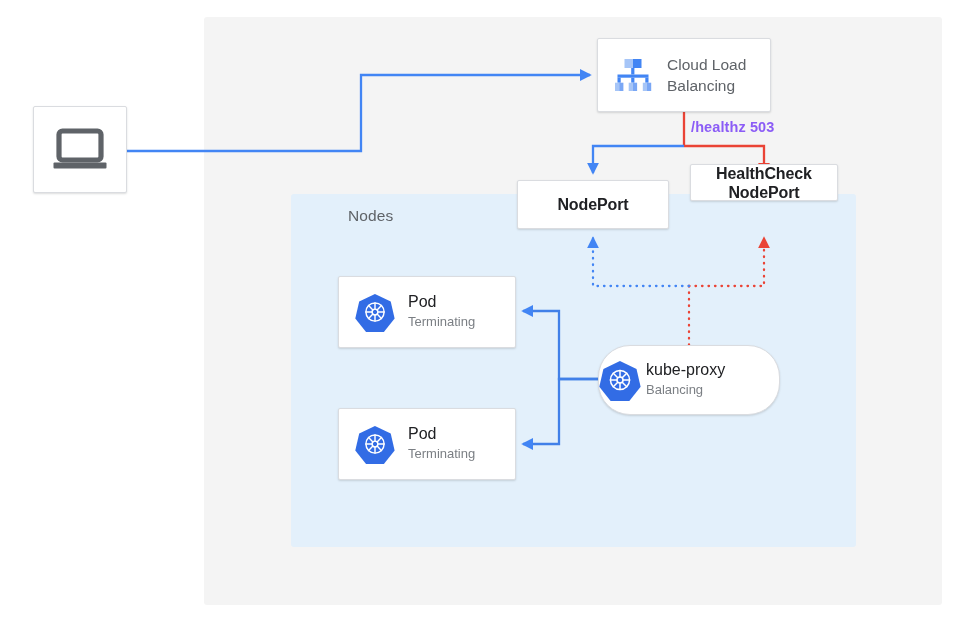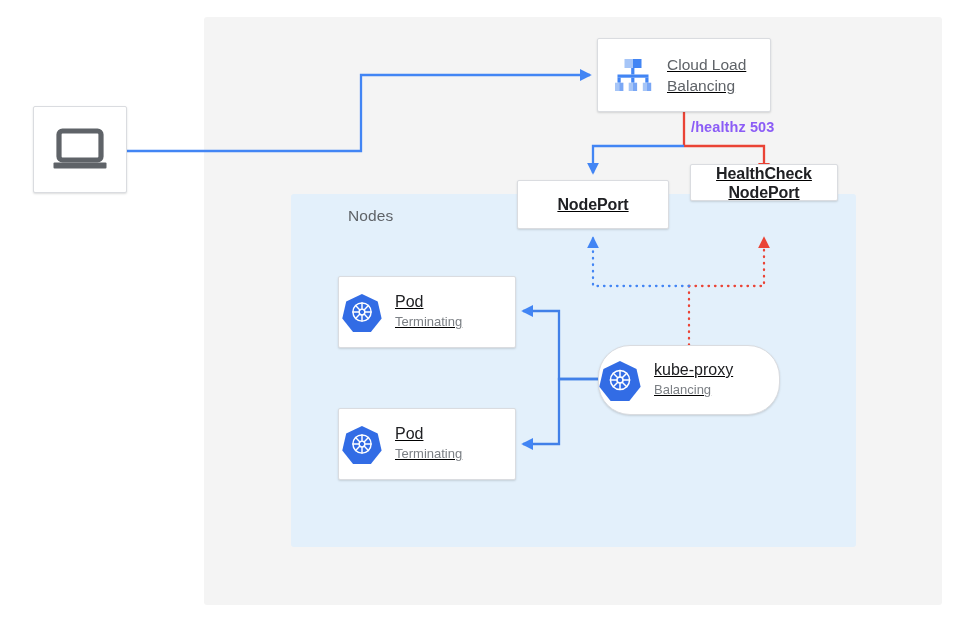--- a/index.html
+++ b/index.html
@@ -50,21 +50,20 @@
   
   .card {
     position: absolute;
     background: #ffffff;
     border: 1px solid #dadce0;
     border-radius: 2px;
     box-shadow: 0 1px 2px rgba(60,64,67,.18);
     box-sizing: border-box;
     display: flex;
     align-items: center;
-    text-decoration: underline;
   }
 
   
   .card-client {
     left: 33px; top: 106px;
     width: 94px; height: 87px;
     justify-content: center;
   }
 
   
@@ -94,31 +93,31 @@
     color: #202124;
     line-height: 19px;
     white-space: pre-line;
     letter-spacing: -.1px;
   }
 
   
   .card-pod {
     width: 178px; height: 72px;
     left: 338px;
-    padding-left: 3px;
+    padding-left: 16px;
     gap: 13px;
   }
   .card-pod-1 { top: 276px; }
   .card-pod-2 { top: 408px; }
 
   
   .card-kubeproxy {
     left: 598px; top: 345px;
     width: 182px; height: 70px;
-    gap: 13px;
+    gap: 5px;
     border-radius: 32px;
   }
 
   .entity-text { display: flex; flex-direction: column; }
   .entity-title {
     font-size: 16px;
     color: #202124;
     line-height: 20px;
     white-space: nowrap;
   }

